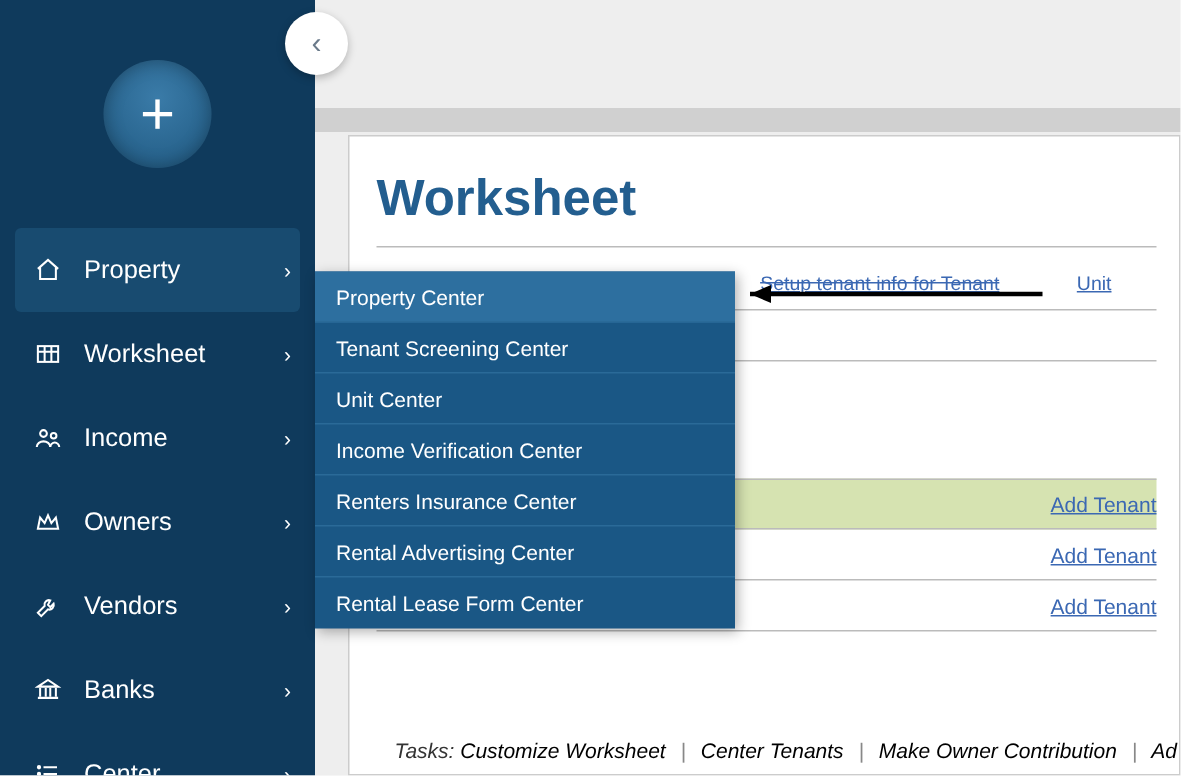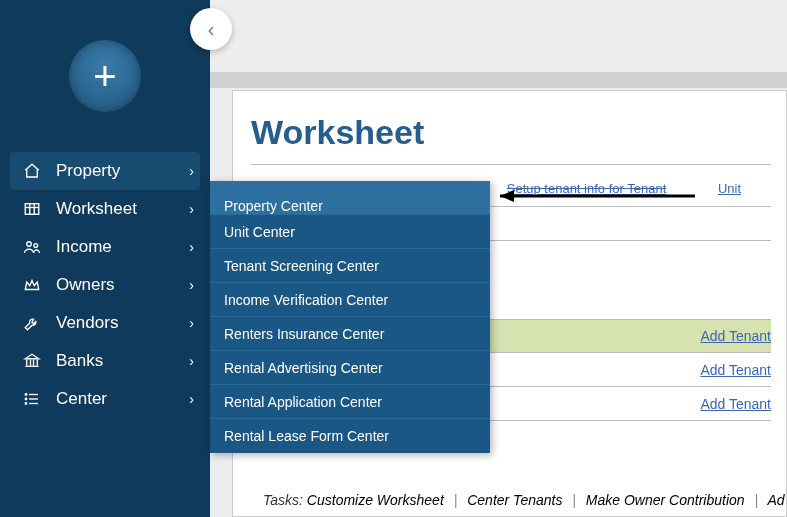--- a/index.html
+++ b/index.html
@@ -28,21 +28,21 @@
     align-items: center;
     justify-content: center;
     box-shadow: 0 0 12px rgba(0,0,0,0.3) inset;
     cursor: pointer;
   }
   .plus { color: #fff; font-size: 40px; font-weight: 200; line-height: 1; }
   .nav { margin-top: 10px; }
   .nav-item {
     display: flex;
     align-items: center;
-    height: 38px;
+    height: 56px;
     padding: 0 16px 0 20px;
     color: #fff;
     font-size: 17px;
     cursor: pointer;
     position: relative;
   }
   .nav-item.active {
     background: #184b70;
     border-radius: 4px;
     margin: 0 10px;
@@ -83,21 +83,21 @@
     height: 34px;
     display: flex;
     align-items: center;
     padding: 0 14px;
     color: #fff;
     font-size: 14px;
     border-bottom: 1px solid #2a6a98;
     cursor: pointer;
   }
   .submenu-item:last-child { border-bottom: none; }
-  .submenu-item.highlight { background: #2d6f9f; align-items: flex-end; }
+  .submenu-item.highlight { background: #2d6f9f; }
   .main {
     position: absolute;
     left: 210px; top: 0;
     width: 577px; height: 517px;
     background: #eeeeee;
   }
   .greybar {
     position: absolute;
     left: 0; top: 72px;
     width: 577px; height: 16px;
@@ -255,36 +255,33 @@
 
 <div class="collapse-btn">
   <span>‹</span>
 </div>
 
 <div class="submenu">
   <div class="submenu-item highlight">
       <span>Property Center</span>
     </div>
   <div class="submenu-item">
+      <span>Tenant Screening Center</span>
+    </div>
+  <div class="submenu-item">
       <span>Unit Center</span>
     </div>
   <div class="submenu-item">
-      <span>Tenant Screening Center</span>
-    </div>
-  <div class="submenu-item">
       <span>Income Verification Center</span>
     </div>
   <div class="submenu-item">
       <span>Renters Insurance Center</span>
     </div>
   <div class="submenu-item">
       <span>Rental Advertising Center</span>
-    </div>
-  <div class="submenu-item">
-      <span>Rental Application Center</span>
     </div>
   <div class="submenu-item">
       <span>Rental Lease Form Center</span>
     </div>
 </div>
 
 <div class="main">
   <div class="greybar"></div>
   <div class="panel">
     <div class="page-title">Worksheet</div>

